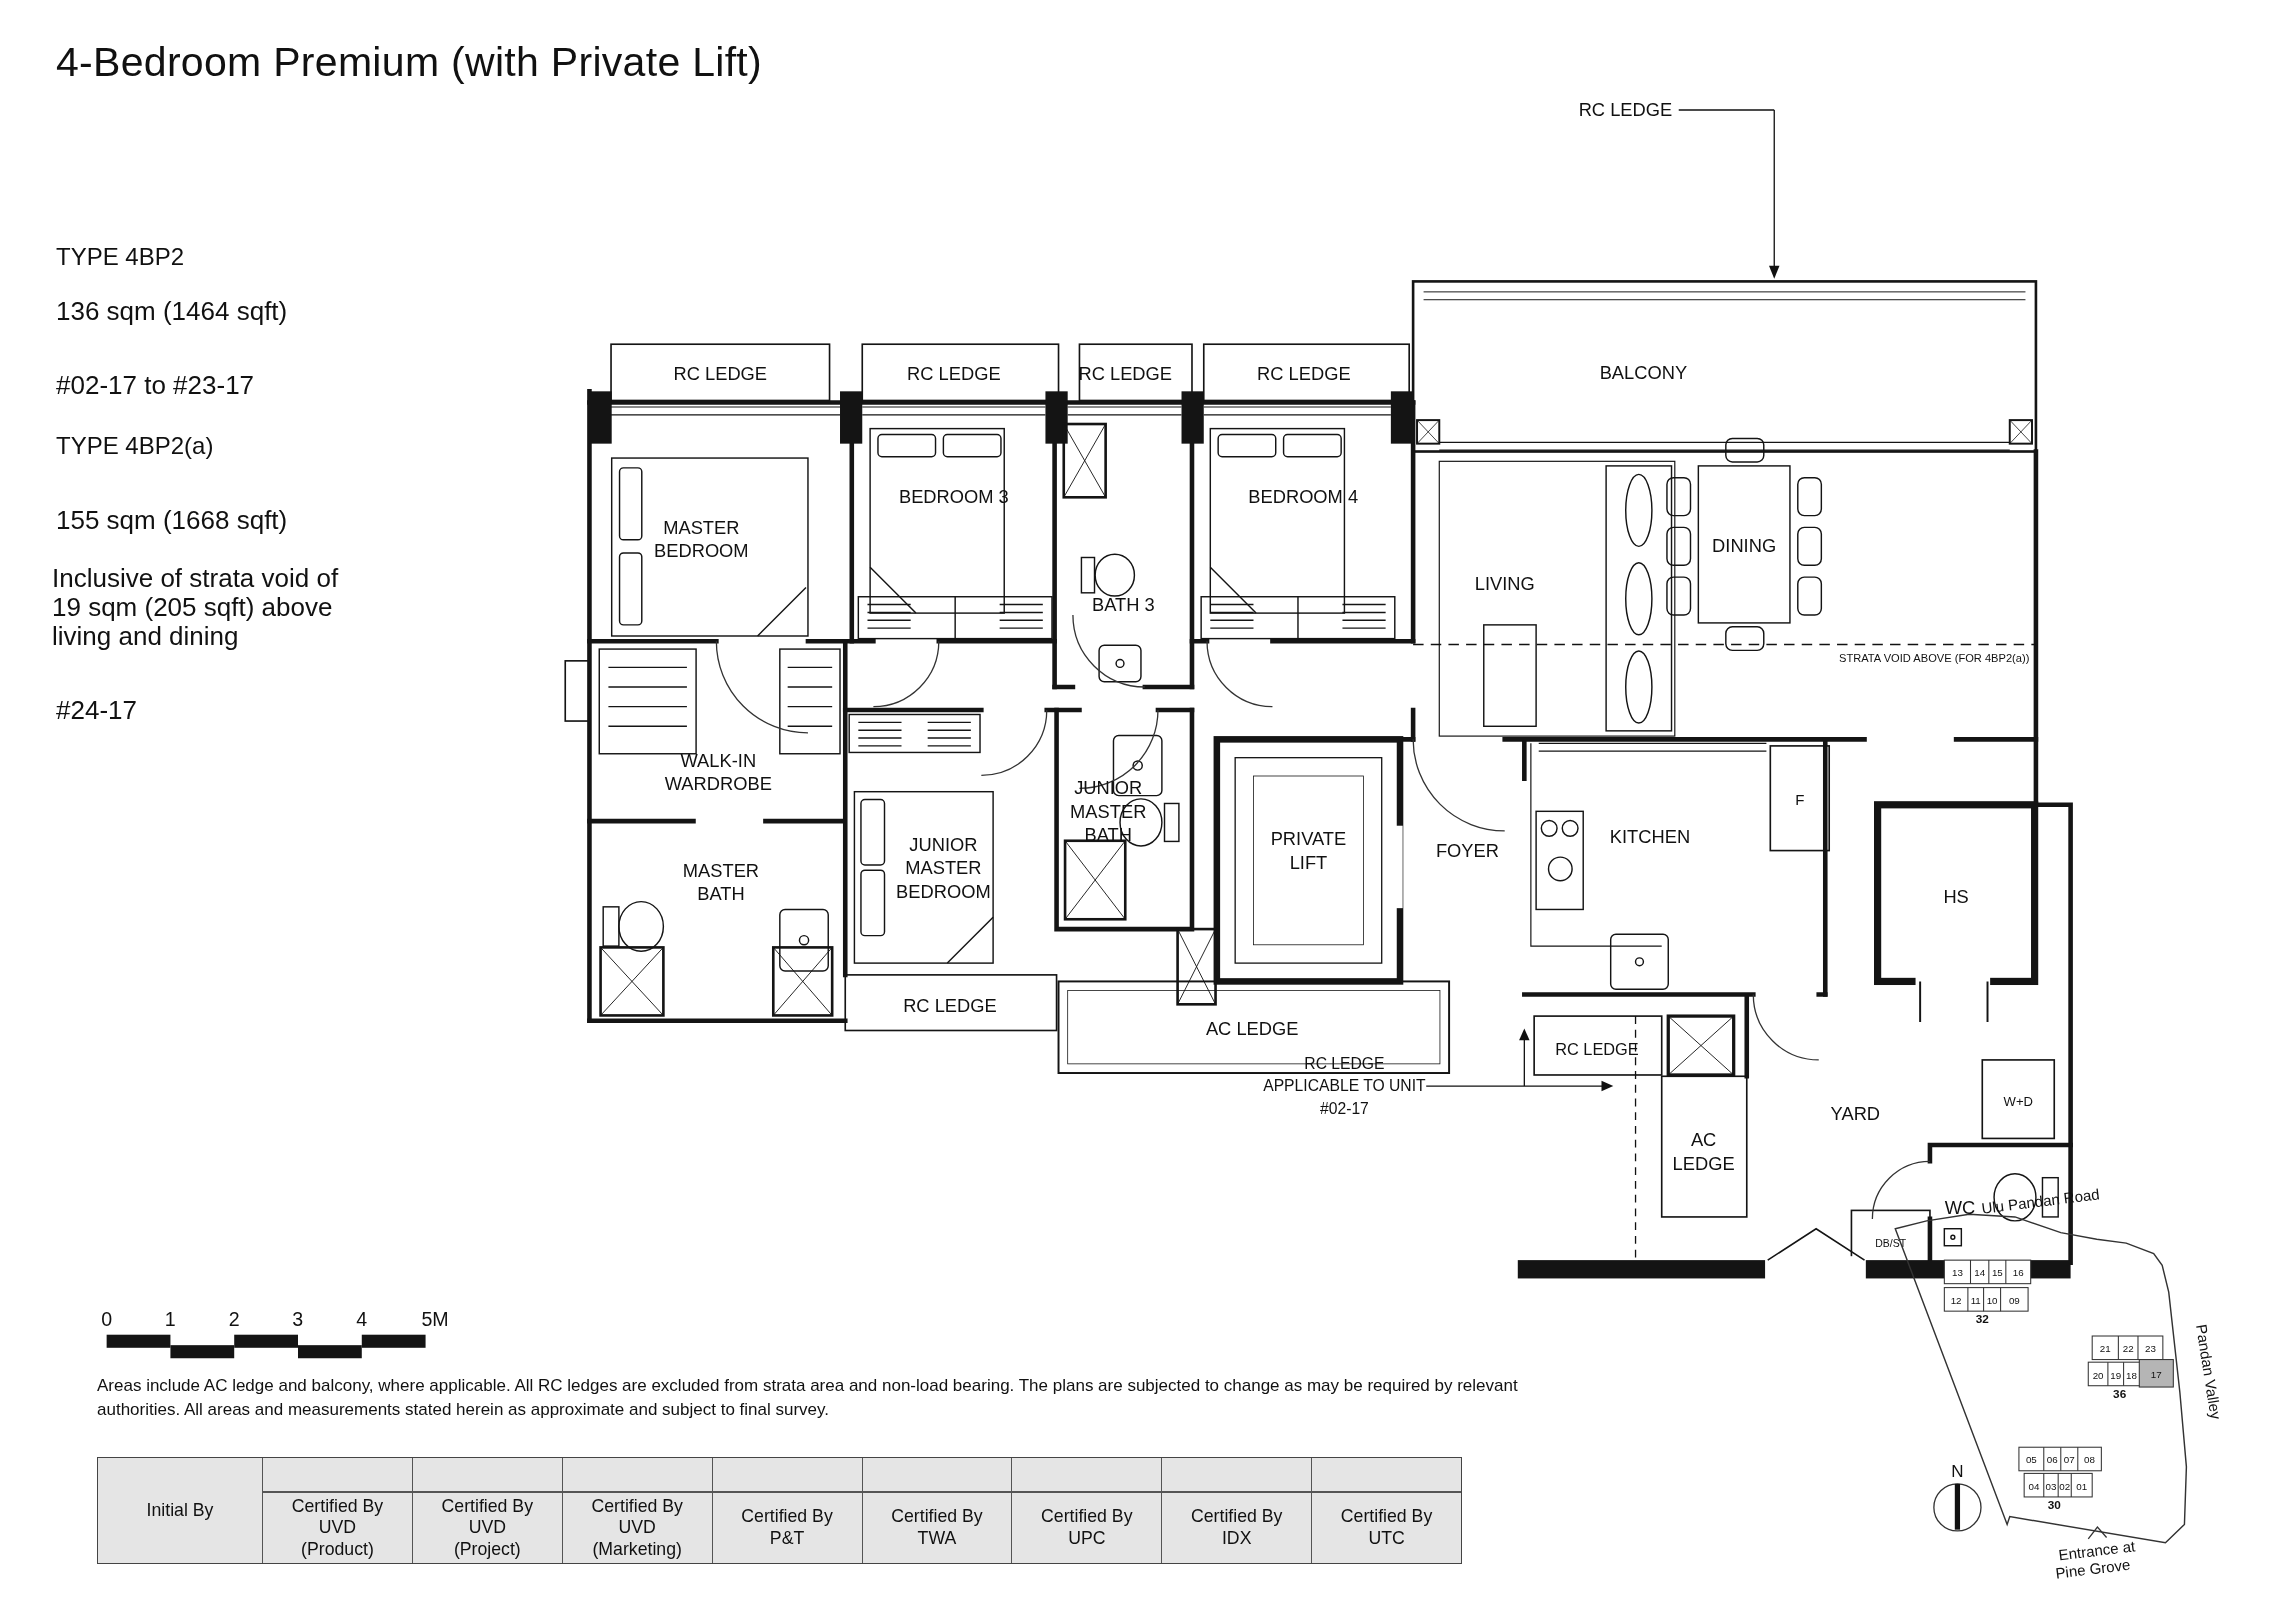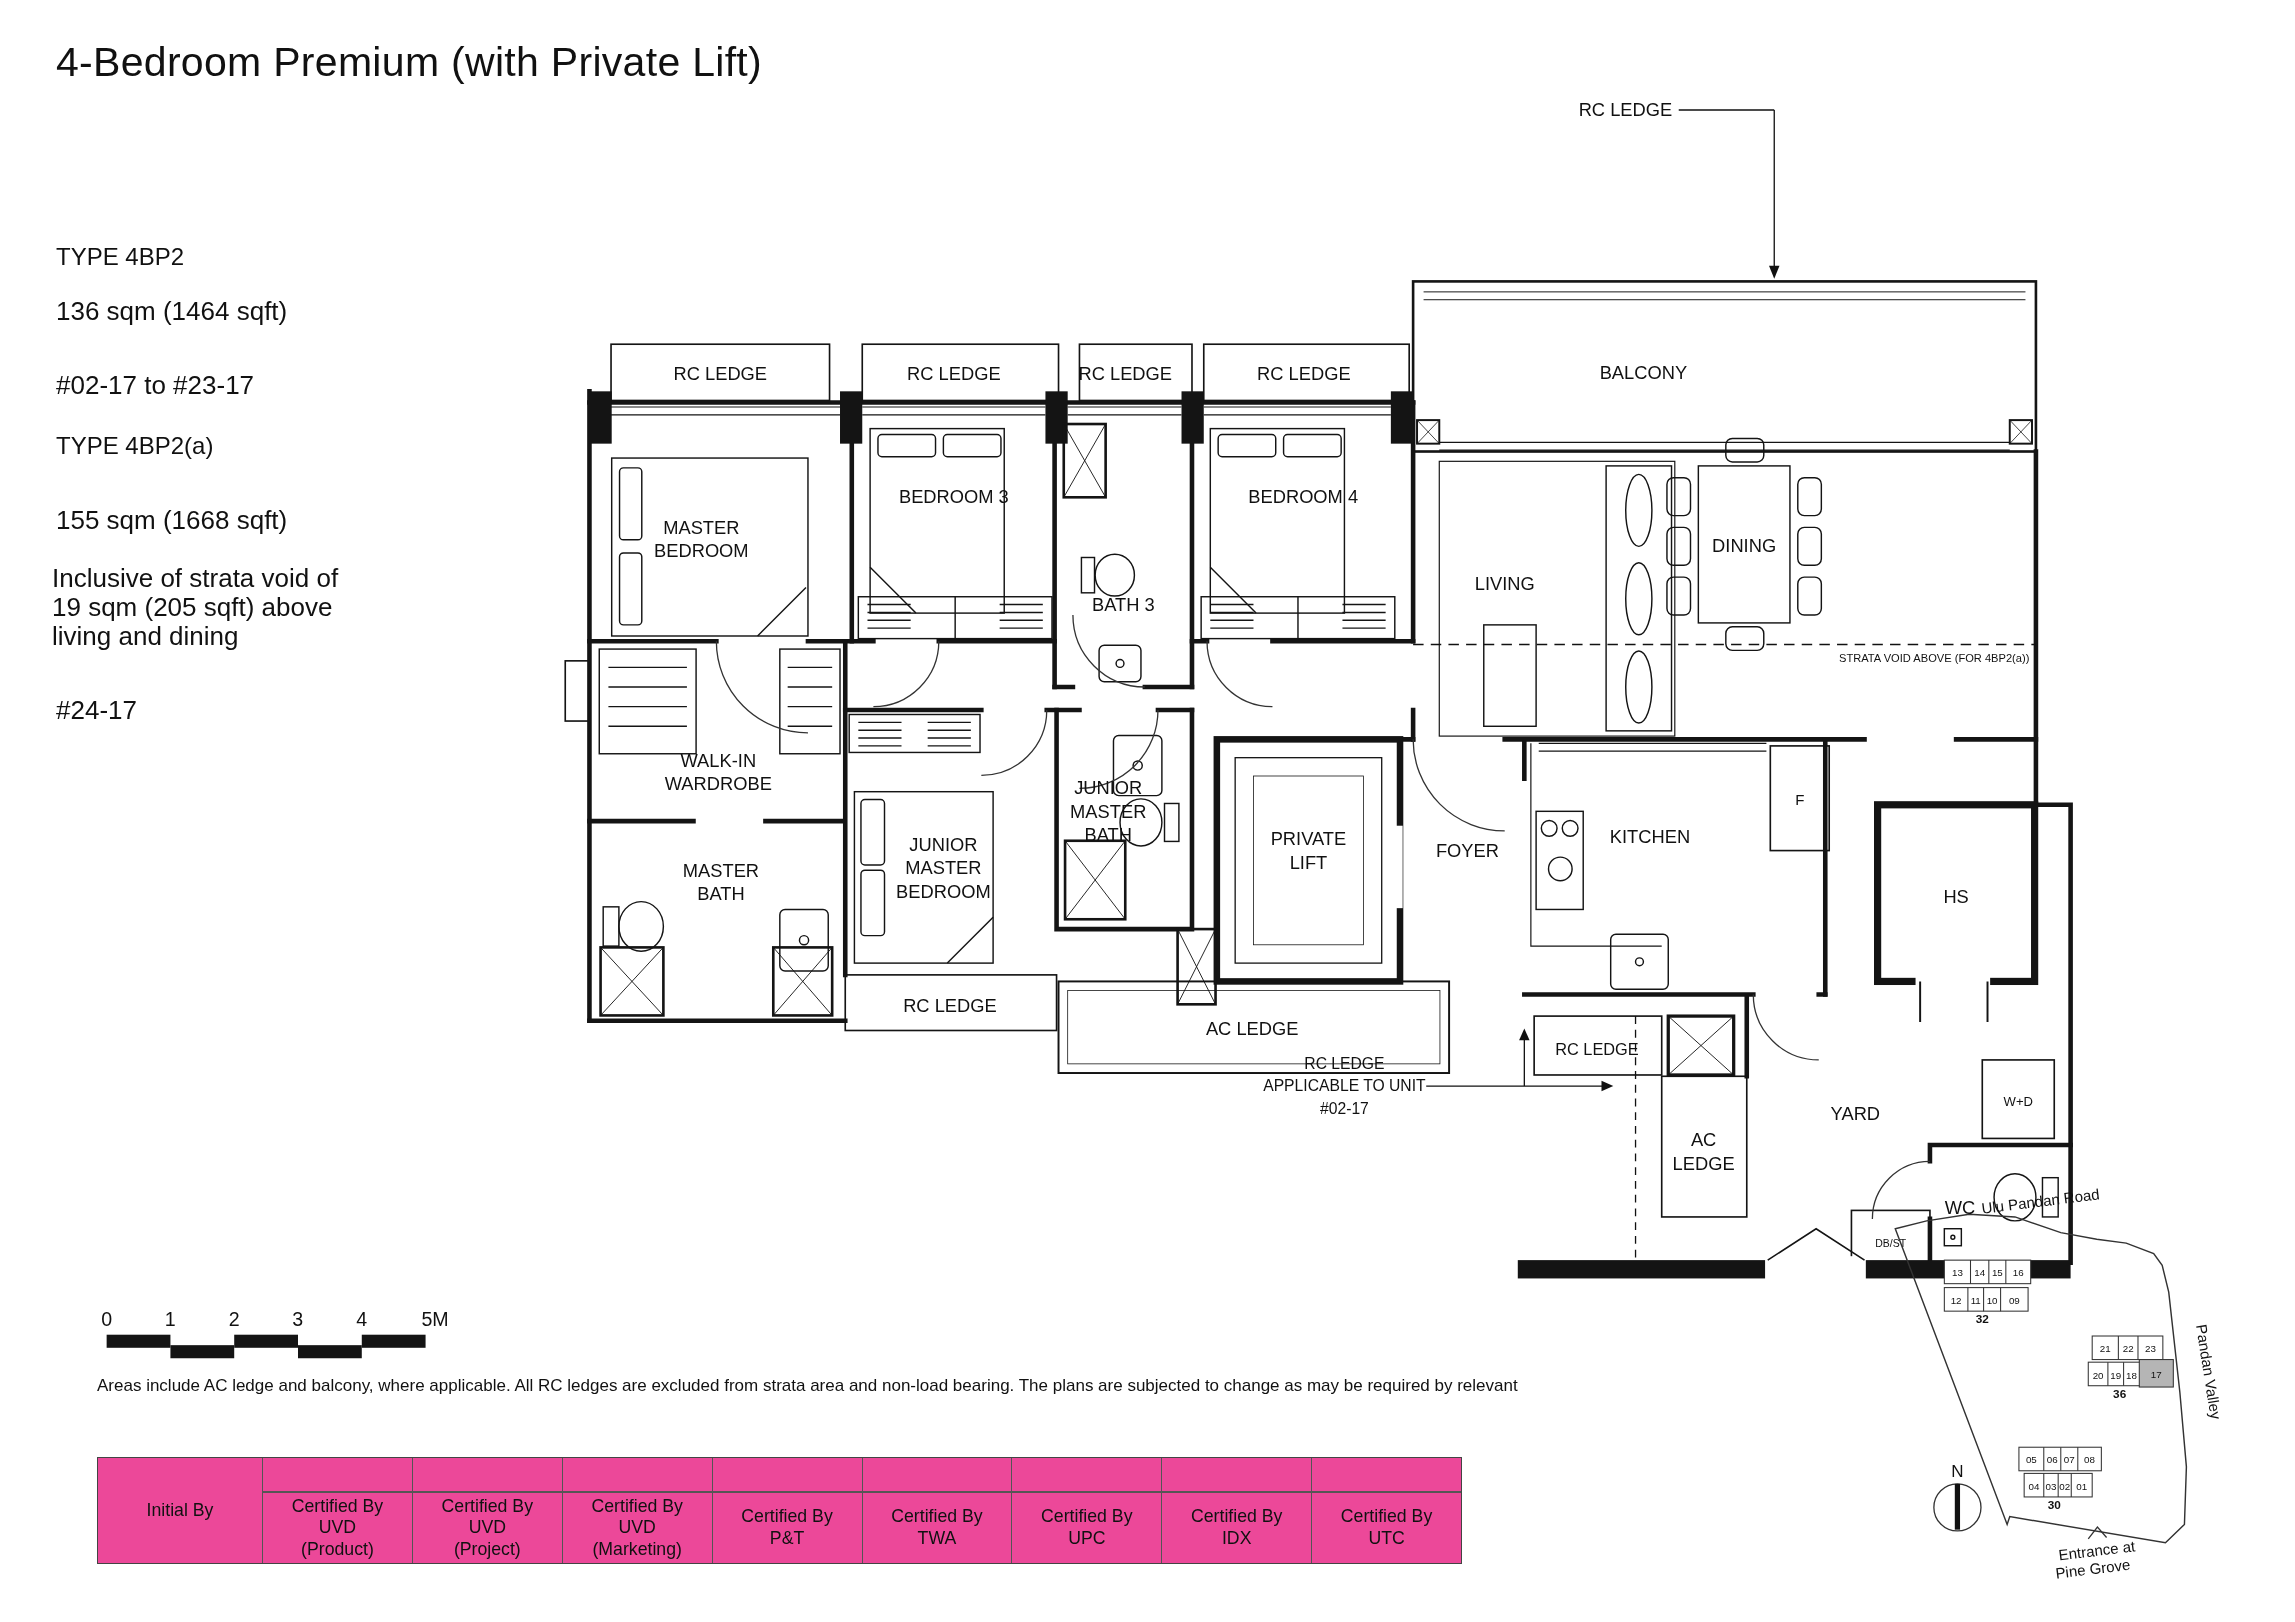--- a/index.html
+++ b/index.html
@@ -5,21 +5,21 @@
   html,body{margin:0;padding:0;background:#fff;}
   .page{position:relative;width:2295px;height:1622px;background:#fff;overflow:hidden;
         font-family:"Liberation Sans",sans-serif;color:#111;}
   .abs{position:absolute;}
   .title{font-size:41px;letter-spacing:0.3px;}
   .type-name{font-size:24px;}
   .body-text{font-size:26px;}
   .note{line-height:29px;}
   .disclaimer{font-size:17px;line-height:24px;width:1518px;}
   
-  .cert-table{display:flex;border:1.3px solid #444;box-sizing:border-box;background:#ec4899;}
+  .cert-table{display:flex;border:1.3px solid #444;box-sizing:border-box;background:#e5e5e5;}
   .cert-table .cell{flex:1;border-left:1.3px solid #555;display:flex;flex-direction:column;
         box-sizing:border-box;font-size:17.7px;text-align:center;}
   .cert-table .cell.first{flex:0 0 164px;border-left:none;justify-content:center;}
   .cert-table .sig{height:33px;border-bottom:2px solid #555;}
   .cert-table .lbl{flex:1;display:flex;flex-direction:column;justify-content:center;line-height:21.6px;}
   svg text{font-family:"Liberation Sans",sans-serif;fill:#111;}
   .plan-svg{position:absolute;left:0;top:0;}
 </style>
 </head>
 <body>
@@ -36,20 +36,21 @@
   <div class="abs body-text" style="left:56px;top:505px;">155 sqm (1668 sqft)</div>
   <div class="abs body-text note" style="left:52px;top:564px;">
     <div>Inclusive of strata void of</div>
     <div>19 sqm (205 sqft) above</div>
     <div>living and dining</div>
   </div>
   <div class="abs body-text" style="left:56px;top:695px;">#24-17</div>
 
   <div class="abs disclaimer" style="left:97px;top:1374px;">
     <div>Areas include AC ledge and balcony, where applicable. All RC ledges are excluded from strata area and non-load bearing. The plans are subjected to change as may be required by relevant</div>
+    <div>authorities. All areas and measurements stated herein as approximate and subject to final survey.</div>
   </div>
 
   <div id="cert-table" class="abs cert-table" style="left:97px;top:1457px;width:1365px;height:107px;">
       <div class="cell first">
         <div class="lbl">
           <div>Initial By</div>
         </div>
       </div>
       <div class="cell">
         <div class="sig"></div>

